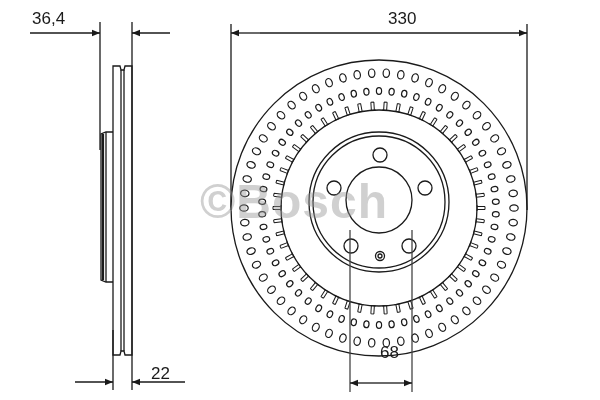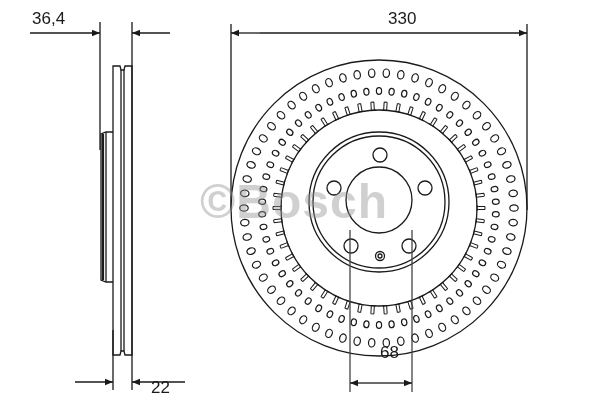--- a/index.html
+++ b/index.html
@@ -294,19 +294,19 @@
 
       <line x1="350" y1="230" x2="350" y2="392" stroke="#444"></line>
       <line x1="412" y1="230" x2="412" y2="392" stroke="#444"></line>
       <line x1="381" y1="383" x2="350" y2="383" marker-end="url(#arrow)"></line>
       <line x1="381" y1="383" x2="412" y2="383" marker-end="url(#arrow)"></line>
     </g>
   </svg>
 
   
   <div class="dim-label" style="left:32px; top:10px;">36,4</div>
-  <div class="dim-label" style="left:151px; top:379px;text-align:right;">22</div>
+  <div class="dim-label" style="left:151px; top:365px;text-align:right;">22</div>
   <div class="dim-label" style="left:361px; top:10px;margin-left:27px;">330</div>
   <div class="dim-label" style="left:368px; top:344px;margin-left:12px;">68</div>
 
   
   <div class="watermark" style="left:200px; top:178px;text-align:center;">©Bosch</div>
 </div>
 
 </body></html>

